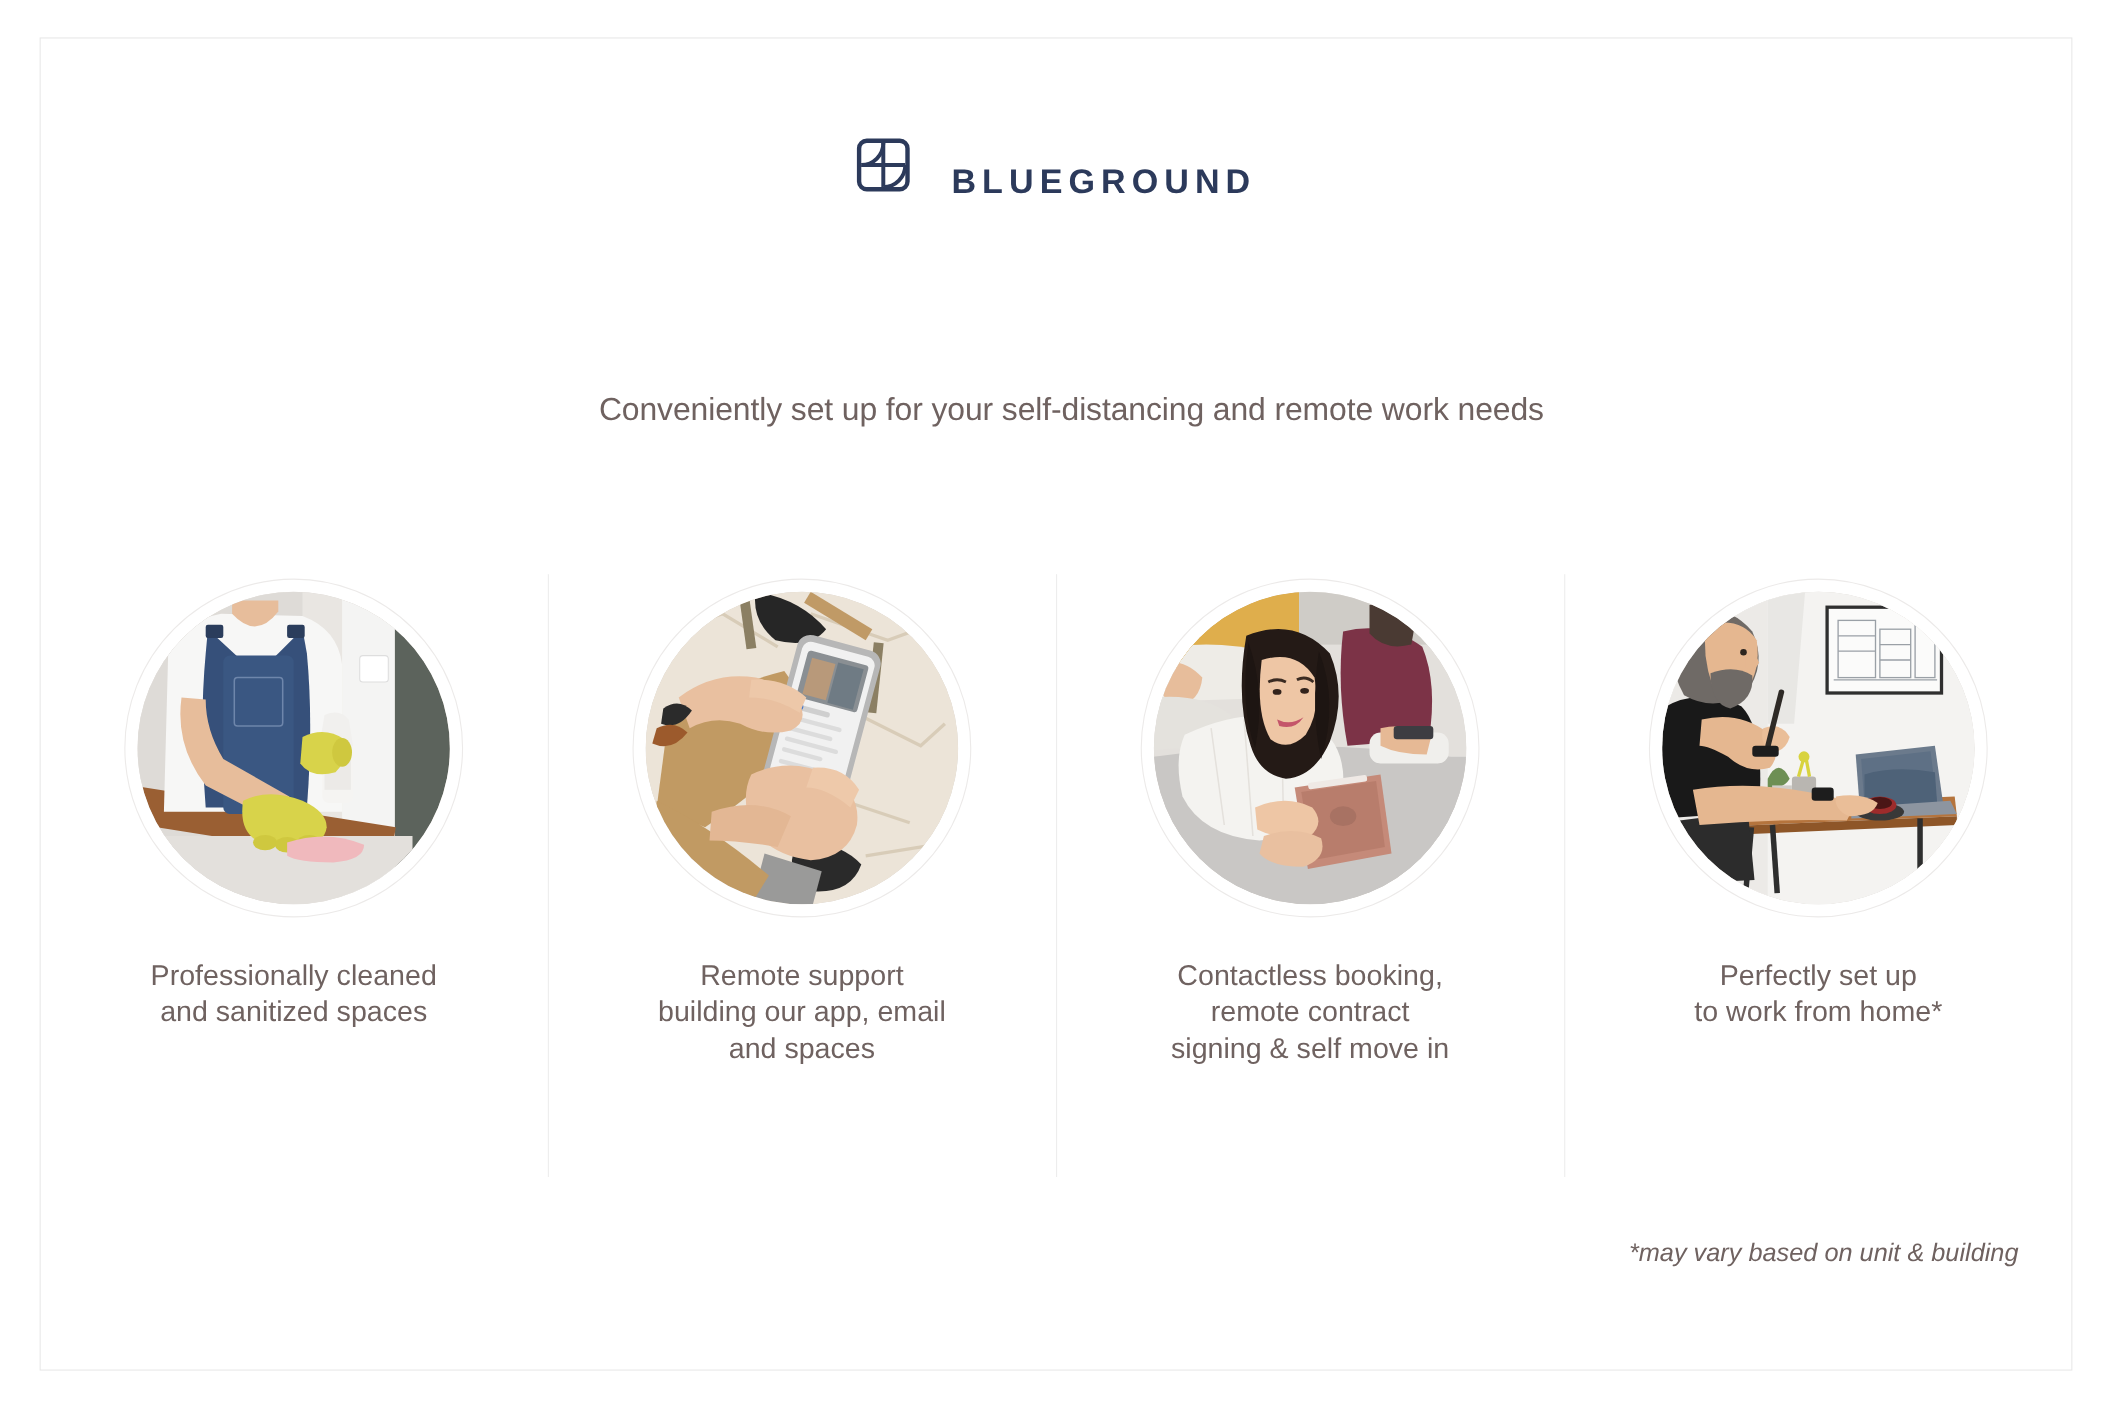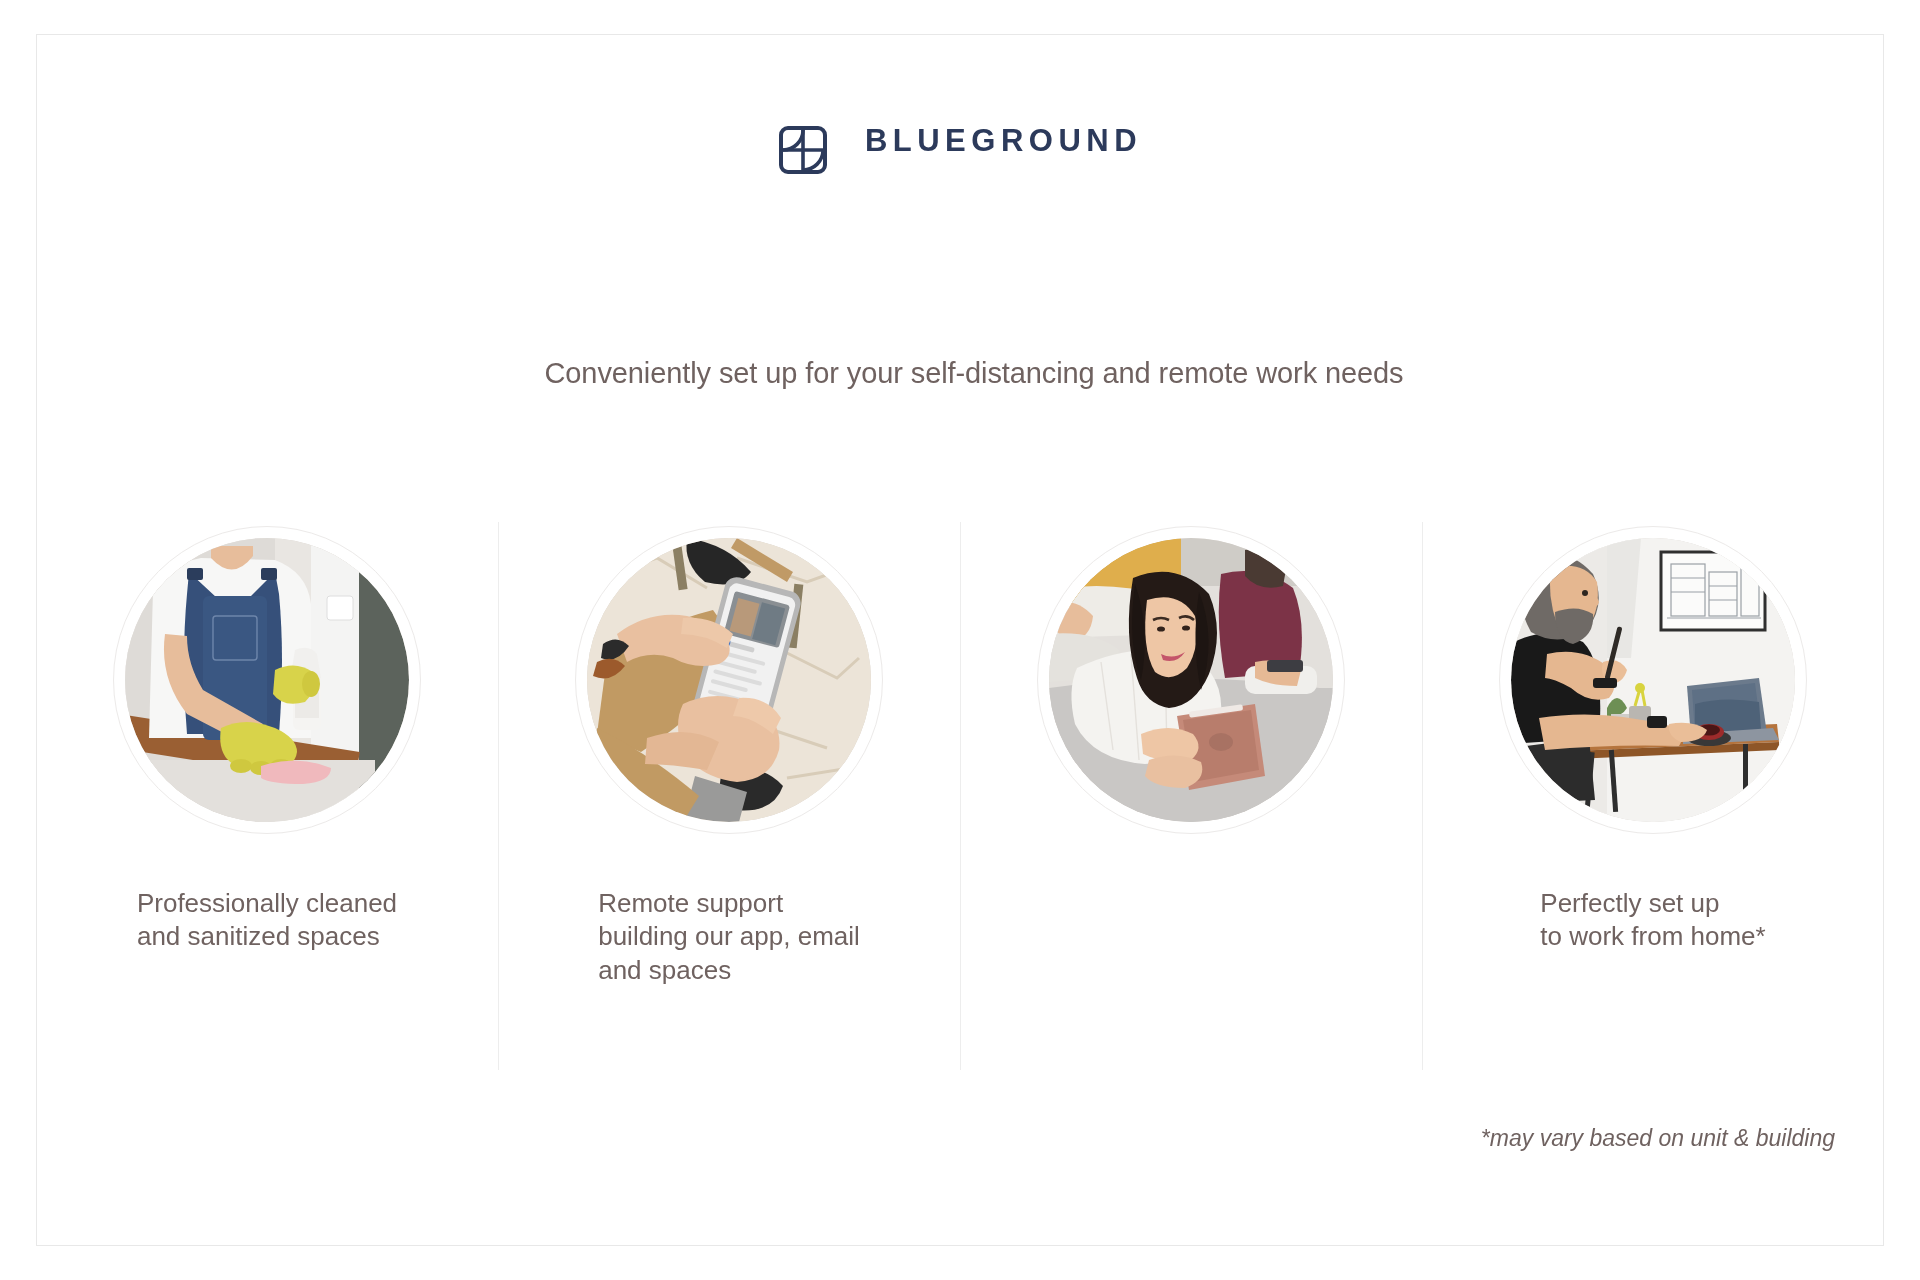--- a/index.html
+++ b/index.html
@@ -32,21 +32,21 @@
     pointer-events: none;
   }
 
   
   .brand {
     position: absolute;
     top: 125px;
     left: 0;
     width: 100%;
     display: flex;
-    align-items: flex-start;
+    align-items: flex-end;
     justify-content: center;
     gap: 37px;
   }
   .brand-mark { display: block; }
   .brand-name {
     font-size: 31px;
     font-weight: bold;
     letter-spacing: 5.5px;
     color: #2c3a5b;
     line-height: 1;
@@ -123,22 +123,22 @@
     width: 284px;
     height: 284px;
     border-radius: 50%;
     overflow: hidden;
     position: relative;
     background: #dcd7d2;
   }
   .photo svg { display: block; width: 284px; height: 284px; }
 
   .caption {
-    margin-top: 53px;
-    text-align: left;
+    margin-top: 36px;
+    text-align: center;
     font-size: 26px;
     line-height: 1.28;
     color: #6f6260;
     max-width: 330px;
     font-family: "Liberation Sans", sans-serif;
   }
   .caption .ln { display: block; }
 
   
   .footnote {
@@ -357,20 +357,25 @@
               <path d="M134 182 L202 172 L210 232 L144 244 Z" fill="#b87d6c"></path>
               <rect x="140" y="170" width="54" height="6" rx="2" fill="#efe9e5" transform="rotate(-8 167 173)"></rect>
               <ellipse cx="172" cy="204" rx="12" ry="9" fill="#a87263"></ellipse>
 
               <path d="M92 196 Q120 184 144 196 Q156 210 142 222 Q114 226 94 216 Z" fill="#eec6a5"></path>
               <path d="M100 222 Q128 212 152 224 Q158 242 136 250 Q106 250 96 238 Z" fill="#e9c0a0"></path>
             </g>
           </svg>
         </div>
       </div>
+      <div class="caption">
+        <span class="ln">Contactless booking,</span>
+        <span class="ln">remote contract</span>
+        <span class="ln">signing &amp; self move in</span>
+      </div>
     </div>
 
     <div class="col">
       <div class="photo-ring">
         <div class="photo">
           <svg viewBox="0 0 284 284" aria-hidden="true">
             <defs>
               <clipPath id="c4">
                   <circle cx="142" cy="142" r="142"></circle>
                 </clipPath>

